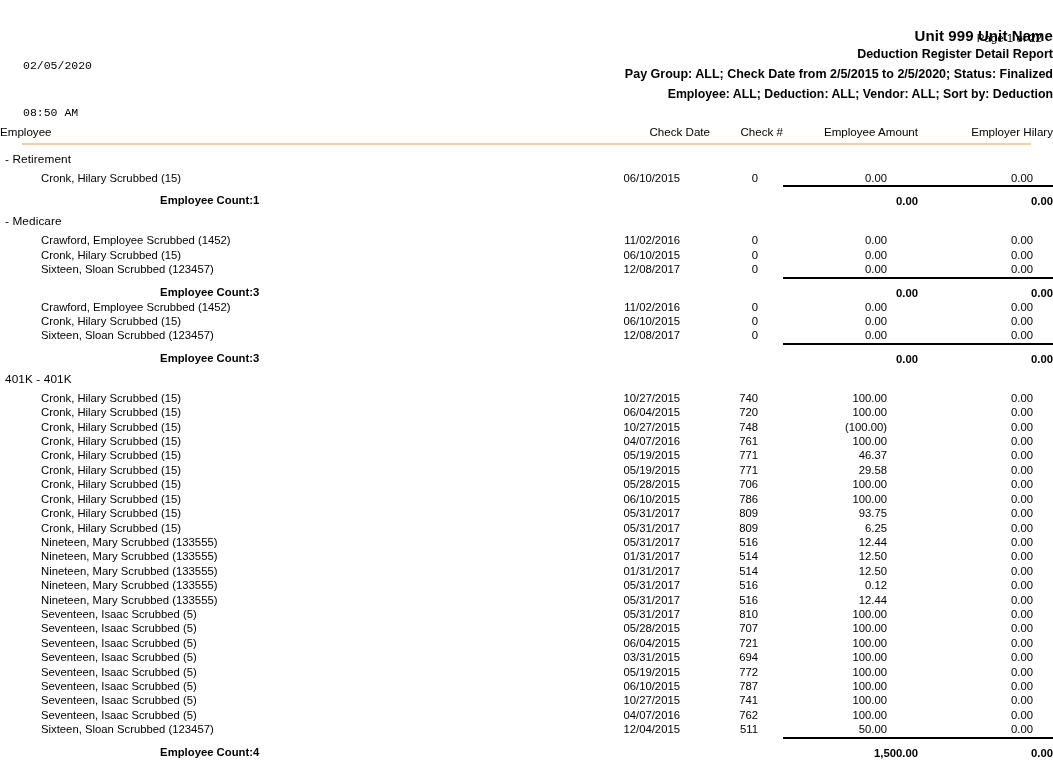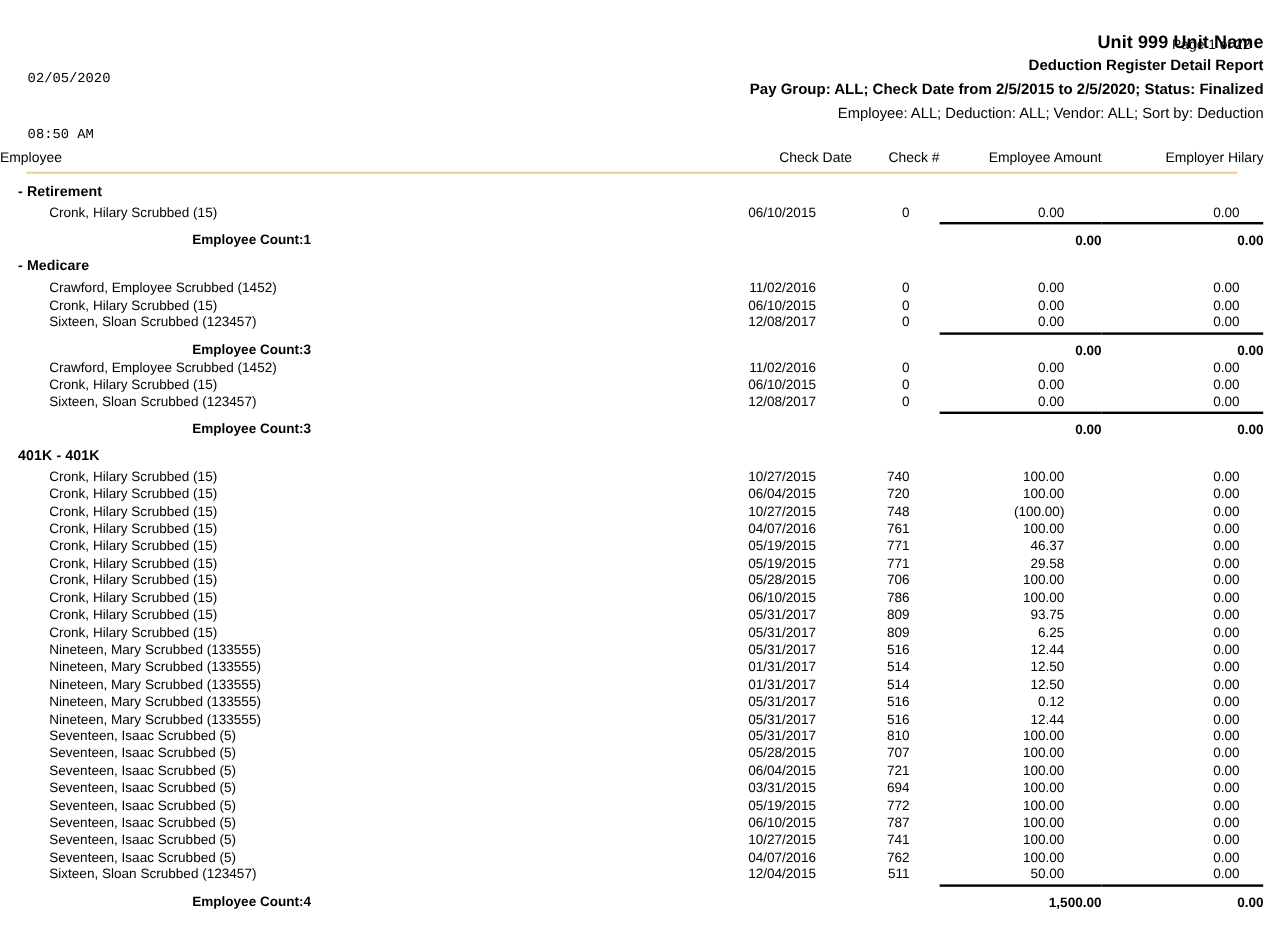--- a/index.html
+++ b/index.html
@@ -61,21 +61,21 @@
     margin-top: 0;
   }
   .title-3 {
     font-size: 12.5px;
     font-weight: bold;
     line-height: 19px;
     margin-top: 1px;
   }
   .title-4 {
     font-size: 12.3px;
-    font-weight: normal;
+    font-weight: bold;
     line-height: 18px;
     margin-top: 1px;
     padding-left: 42px;
   }
 
   
   .report {
     position: absolute;
     left: 0;
     top: 124px;
@@ -125,26 +125,26 @@
   }
   .rule-bar {
     height: 2px;
     width: 1009px;
     margin-left: 22px;
     background: #f7cfa3;
   }
 
   
   tr.section-row td {
-    font-weight: bold;
+    font-weight: normal;
     font-size: 11.8px;
     line-height: 15px;
     padding-top: 6px;
     padding-bottom: 4px;
-    padding-left: 15px;
+    padding-left: 5px;
     letter-spacing: .1px;
   }
 
   
   tr.detail-row td.d-emp {
     padding-left: 41px;
     text-align: left;
   }
   tr.detail-row td.d-date  { text-align: right; padding-right: 30px; }
   tr.detail-row td.d-chk   { text-align: right; padding-right: 25px; }

